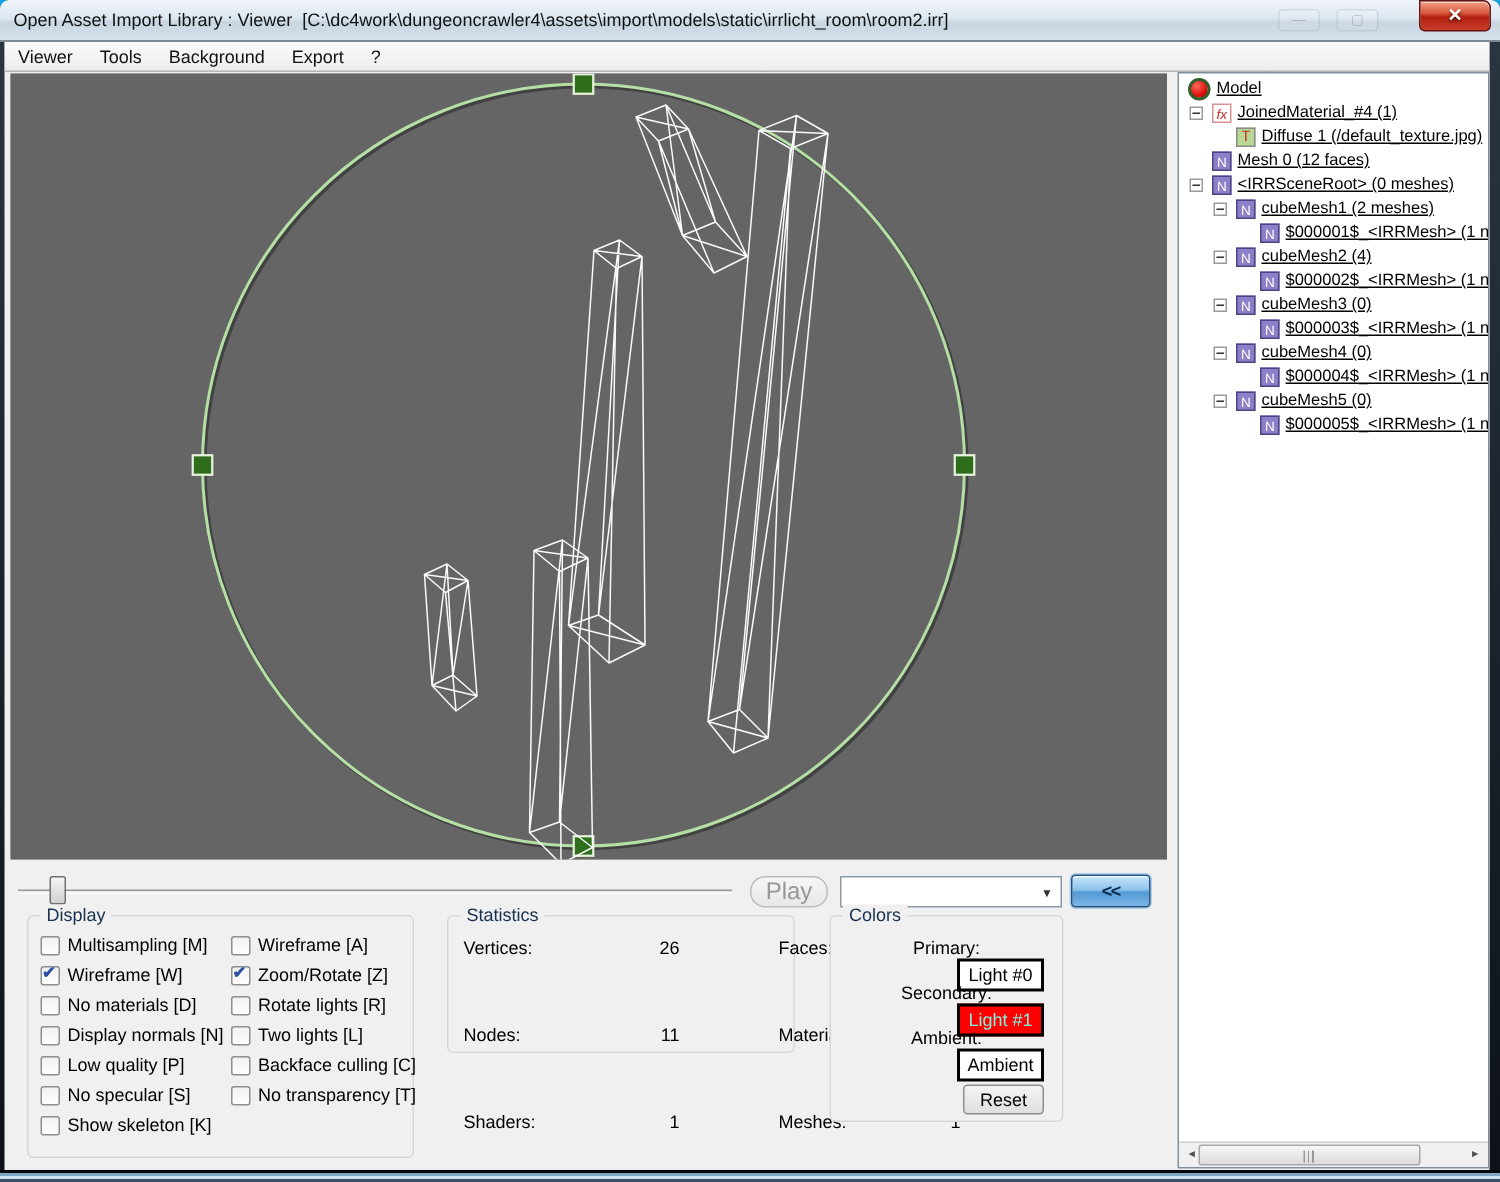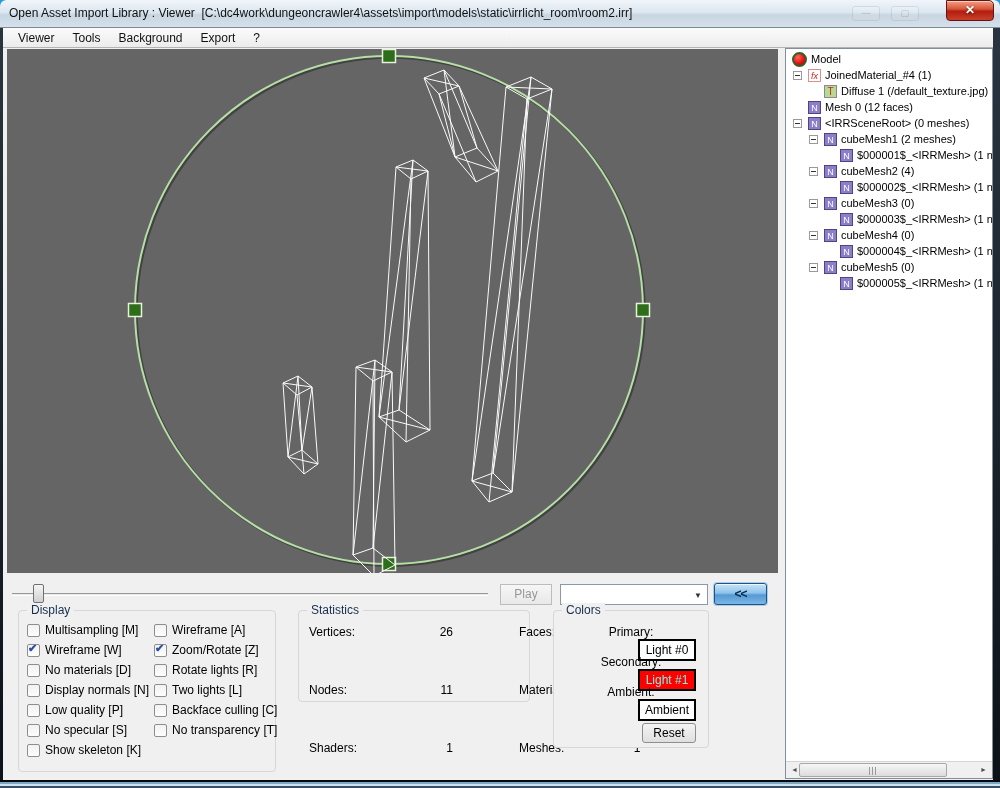--- a/index.html
+++ b/index.html
@@ -18,32 +18,32 @@
   .btn-max{left:891px;width:28px;}
   .btn-close{position:absolute;left:946px;top:0;width:48px;height:21px;border-radius:0 5px 4px 4px;
     background:linear-gradient(#f0a088 0%,#d95a3c 40%,#b21e10 55%,#c8402a 100%);
     border:1px solid #641410;box-shadow:inset 0 1px 0 rgba(255,255,255,.5);
     color:#fff;font-size:12px;font-weight:bold;text-align:center;line-height:19px;text-shadow:0 1px 2px rgba(0,0,0,.6);}
 
   
   .client{position:absolute;left:3px;top:28px;width:990px;height:752px;background:#f0f0f0;overflow:hidden;}
 
   .menubar{position:absolute;left:0;top:0;width:990px;height:20px;background:linear-gradient(#fbfbfb,#ececec);
-    border-bottom:1px solid #b4b4b4;display:flex;align-items:center;padding-left:6px;}
+    border-bottom:1px solid #b4b4b4;display:flex;align-items:center;}
   .menu-item{font-size:12px;color:#111;padding:2px 9px;}
 
   
   .viewport{position:absolute;left:4px;top:21px;width:771px;height:524px;background:#656565;}
   .viewport svg{display:block;}
 
   
   .treepanel{position:absolute;left:782px;top:20px;width:208px;height:731px;background:#fff;border:1px solid #828f9a;overflow:hidden;}
   .treerows{position:absolute;left:0;top:0;right:0;bottom:17px;overflow:hidden;padding:2px 0 0 2px;}
   .tree-row{position:relative;height:16px;line-height:16px;white-space:nowrap;font-size:11px;color:#000;display:flex;align-items:center;}
-  .tree-label{margin-left:4px;}
+  .tree-label{margin-left:4px;text-decoration:underline;}
   .expander{position:absolute;top:4px;width:9px;height:9px;background:#fff;border:1px solid #9a9a9a;}
   .expander::before{content:"";position:absolute;left:1px;top:3px;width:5px;height:1px;background:#333;}
   .ticon{display:inline-block;width:13px;height:13px;flex:none;text-align:center;line-height:12px;font-size:9px;font-weight:normal;}
   .icon-model{width:15px;height:15px;border-radius:50%;background:radial-gradient(circle at 35% 30%,#ff6a5a,#e01010 60%,#a80808);border:2px solid #355e2a;}
   .icon-fx{background:#fff;border:1px solid #d89090;color:#cc2222;font-style:italic;font-size:9px;}
   .icon-tex{background:#b9d893;border:1px solid #8a8a8a;color:#c03020;font-size:10px;}
   .icon-node{background:#8d7fc7;border:1px solid #4e4383;color:#fff;font-size:9px;}
 
   
   .hscroll{position:absolute;left:0;bottom:0;width:100%;height:17px;background:#f0f0f0;border-top:1px solid #d4d4d4;}
@@ -53,22 +53,22 @@
   .scroll-thumb{position:absolute;left:13px;top:1px;width:148px;height:14px;border:1px solid #a8a8a8;border-radius:2px;
     background:linear-gradient(#f6f6f6,#dcdcdc);}
   .thumb-grip{position:absolute;left:50%;top:3px;width:9px;height:8px;margin-left:-4px;
     background:repeating-linear-gradient(90deg,#9a9a9a 0 1px,transparent 1px 3px);}
 
   
   .slider{position:absolute;left:7px;top:556px;width:480px;height:20px;}
   .slider-track{position:absolute;left:2px;right:2px;top:9px;height:3px;background:#e8e8e8;border-top:1px solid #9a9a9a;border-bottom:1px solid #fff;}
   .slider-thumb{position:absolute;left:23px;top:0;width:11px;height:19px;border:1px solid #707070;border-radius:2px;
     background:linear-gradient(#f5f5f5,#d0d0d0);}
-  .play-btn{position:absolute;left:497px;top:556px;width:52px;height:21px;border:1px solid #bcbcbc;border-radius:0;
-    background:linear-gradient(#f6f6f6,#e8e8e8);color:#979797;font-size:12px;text-align:center;line-height:19px;}
+  .play-btn{position:absolute;left:497px;top:556px;width:52px;height:21px;border:1px solid #bcbcbc;border-radius:10px;
+    background:linear-gradient(#f6f6f6,#e8e8e8);color:#979797;font-size:16px;text-align:center;line-height:19px;}
   .combo{position:absolute;left:557px;top:556px;width:148px;height:21px;background:#fff;border:1px solid #8a99a8;}
   .combo-arrow{position:absolute;right:5px;top:6px;font-size:8px;color:#333;}
   .collapse-btn{position:absolute;left:711px;top:555px;width:53px;height:22px;border:1px solid #23527e;border-radius:3px;
     background:linear-gradient(#c6e4f8 0%,#8fc3ec 45%,#549ad4 55%,#7cb6e6 100%);
     box-shadow:0 0 0 1px #a9cfec, inset 0 1px 0 rgba(255,255,255,.7);
     color:#082a4a;font-size:12px;font-weight:bold;text-align:center;line-height:20px;letter-spacing:-1px;}
 
   
   .group{position:absolute;border:1px solid #d7d7d7;border-radius:4px;background:#f0f0f0;}
   .group-title{position:absolute;top:-8px;left:8px;background:#f0f0f0;padding:0 4px;font-size:12px;color:#17304e;}

